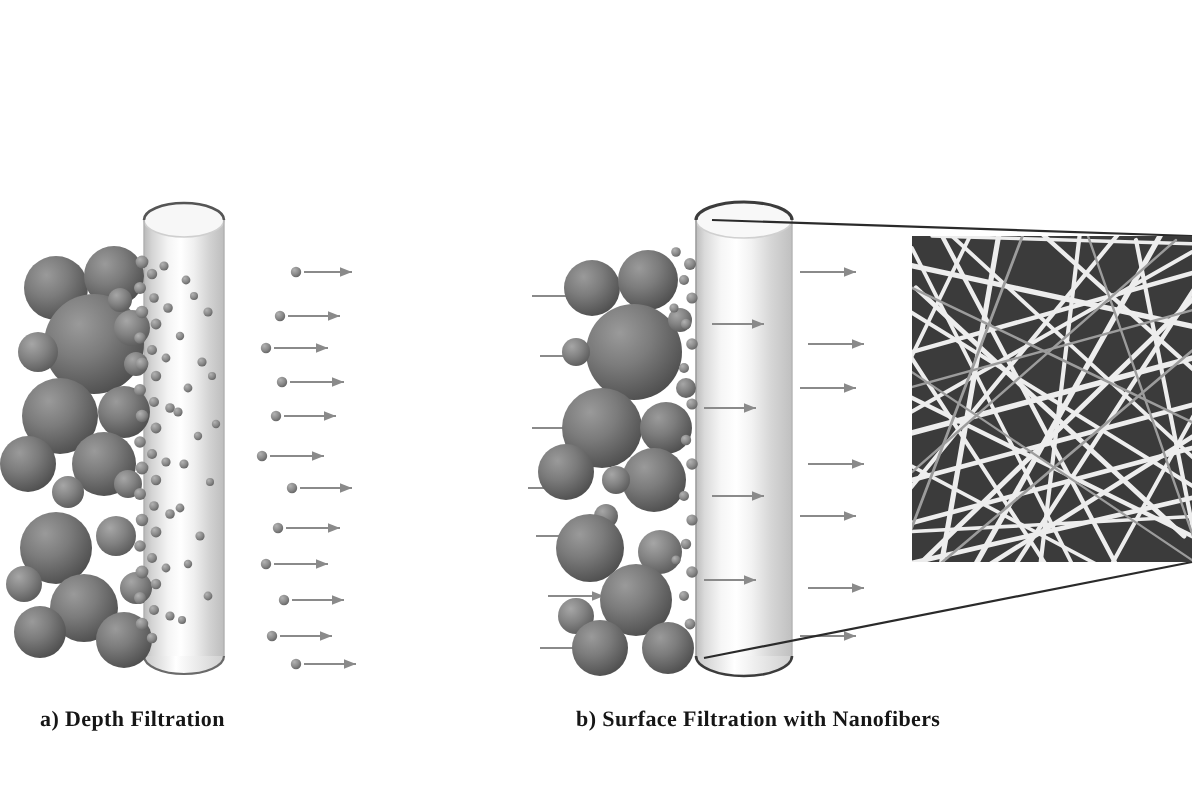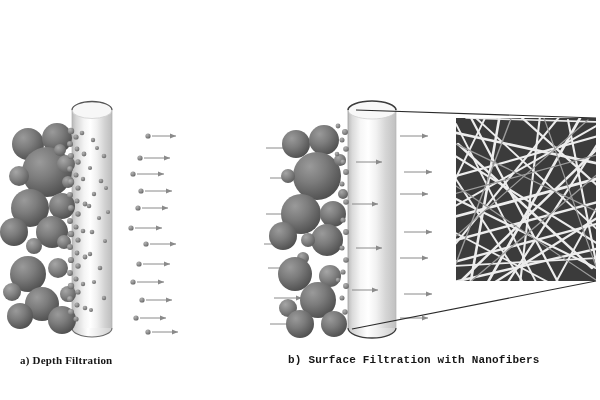--- a/index.html
+++ b/index.html
@@ -31,21 +31,21 @@
   .caption {
     position: absolute;
     font-family: "Liberation Serif", serif;
     font-weight: bold;
     font-size: 11px;
     color: #161616;
     white-space: nowrap;
     letter-spacing: 0.2px;
   }
   #caption-a { left: 20px;  top: 318px; }
-  #caption-b { left: 288px; top: 318px; font-family: Liberation Mono, monospace; }
+  #caption-b { left: 288px; top: 318px; }
 </style>
 </head>
 <body>
 
 <div id="figure-root">
 
   <svg id="figure-svg" viewBox="0 0 600 400">
     <defs>
       <radialGradient id="sphereGrad" cx="35%" cy="30%" r="75%">
         <stop offset="0%" stop-color="#9a9a9a"></stop>

